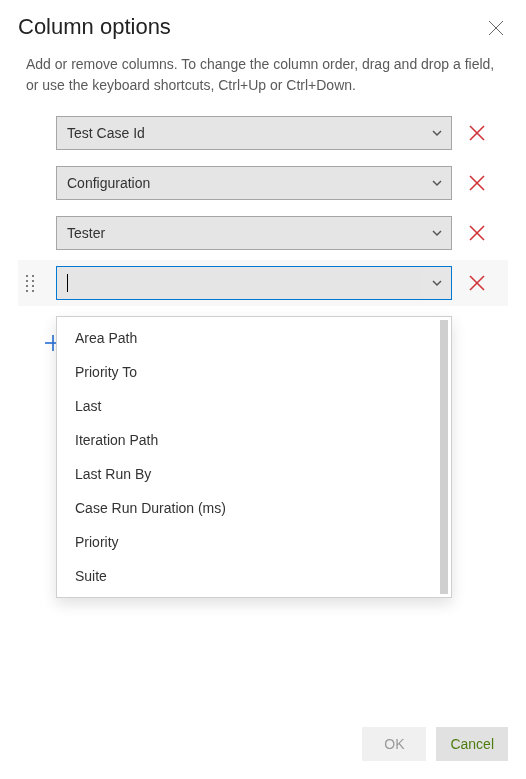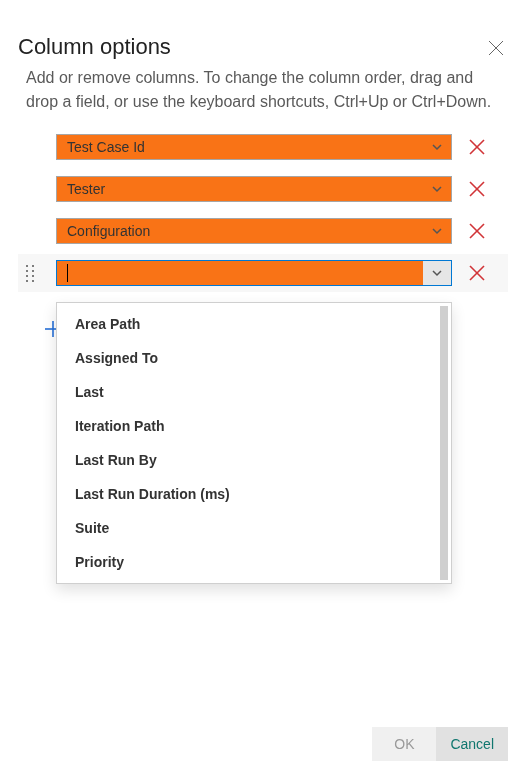--- a/index.html
+++ b/index.html
@@ -20,43 +20,42 @@
     box-sizing:border-box;
     font-family:"Segoe UI",Arial,sans-serif;
     color:var(--text);
     padding:14px 18px 18px 18px;
     position:relative;
   }
   .header{
     display:flex;
     align-items:flex-end;
     justify-content:space-between;
-    margin-top:20px;
   }
   .title{
     font-size:22px;
     font-weight:400;
     margin:0;
     padding:0;
     line-height:1.2;
     color:#222;
   }
   .close-x{
     width:24px;height:24px;
     display:flex;align-items:center;justify-content:center;
     cursor:pointer;
     color:#666;
     margin-top:2px;
   }
   .close-x svg{width:16px;height:16px;stroke:#666;stroke-width:1;}
   .description{
-    font-size:16px;
+    font-size:14px;
     line-height:1.5;
     color:var(--muted);
-    margin:6px 0 20px 8px;
+    margin:14px 0 20px 8px;
     max-width:480px;
   }
   .rows{
     display:flex;
     flex-direction:column;
     gap:16px;
   }
   .row{
     display:flex;
     align-items:center;
@@ -77,23 +76,23 @@
     padding-top:6px;
     padding-bottom:6px;
     margin-top:-6px;
     margin-bottom:-6px;
   }
   .row.active .drag-handle{display:block;}
   .drag-handle svg{display:block;}
   .combo{
     position:relative;
     flex:0 0 396px;
-    height:26px;
+    height:34px;
     border:1px solid var(--border);
-    background:#f97316;
+    background:#e5e5e5;
     display:flex;
     align-items:center;
     box-sizing:border-box;
   }
   .combo .value{
     padding:0 10px;
     font-size:14px;
     color:#333;
     flex:1;
     white-space:nowrap;
@@ -146,21 +145,20 @@
     background:#fff;
     border:1px solid var(--light-border);
     box-shadow:0 6px 14px rgba(0,0,0,0.12);
     z-index:20;
     box-sizing:border-box;
     max-height:390px;
     overflow:hidden;
   }
   .dropdown-inner{
     padding:4px 0;
-    font-weight:bold;
   }
   .dropdown::after{
     content:"";
     position:absolute;
     top:3px;right:3px;bottom:3px;
     width:8px;
     background:#cfcfcf;
     border-radius:0;
   }
   .option{
@@ -173,30 +171,31 @@
   .dropdown-anchor{
     position:relative;
     height:0;
     margin-left:0;
   }
   .footer{
     position:absolute;
     right:18px;
     bottom:18px;
     display:flex;
+    gap:10px;
   }
   .btn{
     min-width:64px;
     height:34px;
     border:none;
     background:var(--btn-bg);
     font-size:14px;
     font-family:inherit;
     cursor:pointer;
-    color:#0f766e;
+    color:#4d7c0f;
     padding:0 14px;
   }
   .btn.disabled{
     color:#9a9a9a;
     background:#f0f0f0;
     cursor:default;
   }
 </style>
 </head>
 <body>
@@ -227,38 +226,38 @@
     <div class="remove">
       <svg viewBox="0 0 16 16">
           <line x1="1" y1="1" x2="15" y2="15"></line>
           <line x1="15" y1="1" x2="1" y2="15"></line>
         </svg>
     </div>
   </div>
 
   <div class="row">
     <div class="combo">
-      <span class="value">Tester</span>
+      <span class="value">Configuration</span>
       <span class="chev">
         <svg viewBox="0 0 12 12">
             <polyline points="2,4 6,8 10,4"></polyline>
           </svg>
       </span>
     </div>
     <div class="remove">
       <svg viewBox="0 0 16 16">
           <line x1="1" y1="1" x2="15" y2="15"></line>
           <line x1="15" y1="1" x2="1" y2="15"></line>
         </svg>
     </div>
   </div>
 
   <div class="row">
     <div class="combo">
-      <span class="value">Configuration</span>
+      <span class="value">Tester</span>
       <span class="chev">
         <svg viewBox="0 0 12 12">
             <polyline points="2,4 6,8 10,4"></polyline>
           </svg>
       </span>
     </div>
     <div class="remove">
       <svg viewBox="0 0 16 16">
           <line x1="1" y1="1" x2="15" y2="15"></line>
           <line x1="15" y1="1" x2="1" y2="15"></line>
@@ -295,27 +294,27 @@
           <line x1="1" y1="1" x2="15" y2="15"></line>
           <line x1="15" y1="1" x2="1" y2="15"></line>
         </svg>
     </div>
   </div>
 
   <div class="dropdown-anchor">
     <div class="dropdown">
       <div class="dropdown-inner">
         <div class="option">Area Path</div>
-        <div class="option">Assigned To</div>
+        <div class="option">Priority To</div>
         <div class="option">Last</div>
         <div class="option">Iteration Path</div>
         <div class="option">Last Run By</div>
-        <div class="option">Last Run Duration (ms)</div>
+        <div class="option">Case Run Duration (ms)</div>
+        <div class="option">Priority</div>
         <div class="option">Suite</div>
-        <div class="option">Priority</div>
       </div>
     </div>
   </div>
 
 </div>
 
 <div class="add-row">
   <div class="add-btn">
     <svg viewBox="0 0 18 18">
         <line x1="9" y1="1" x2="9" y2="17"></line>

